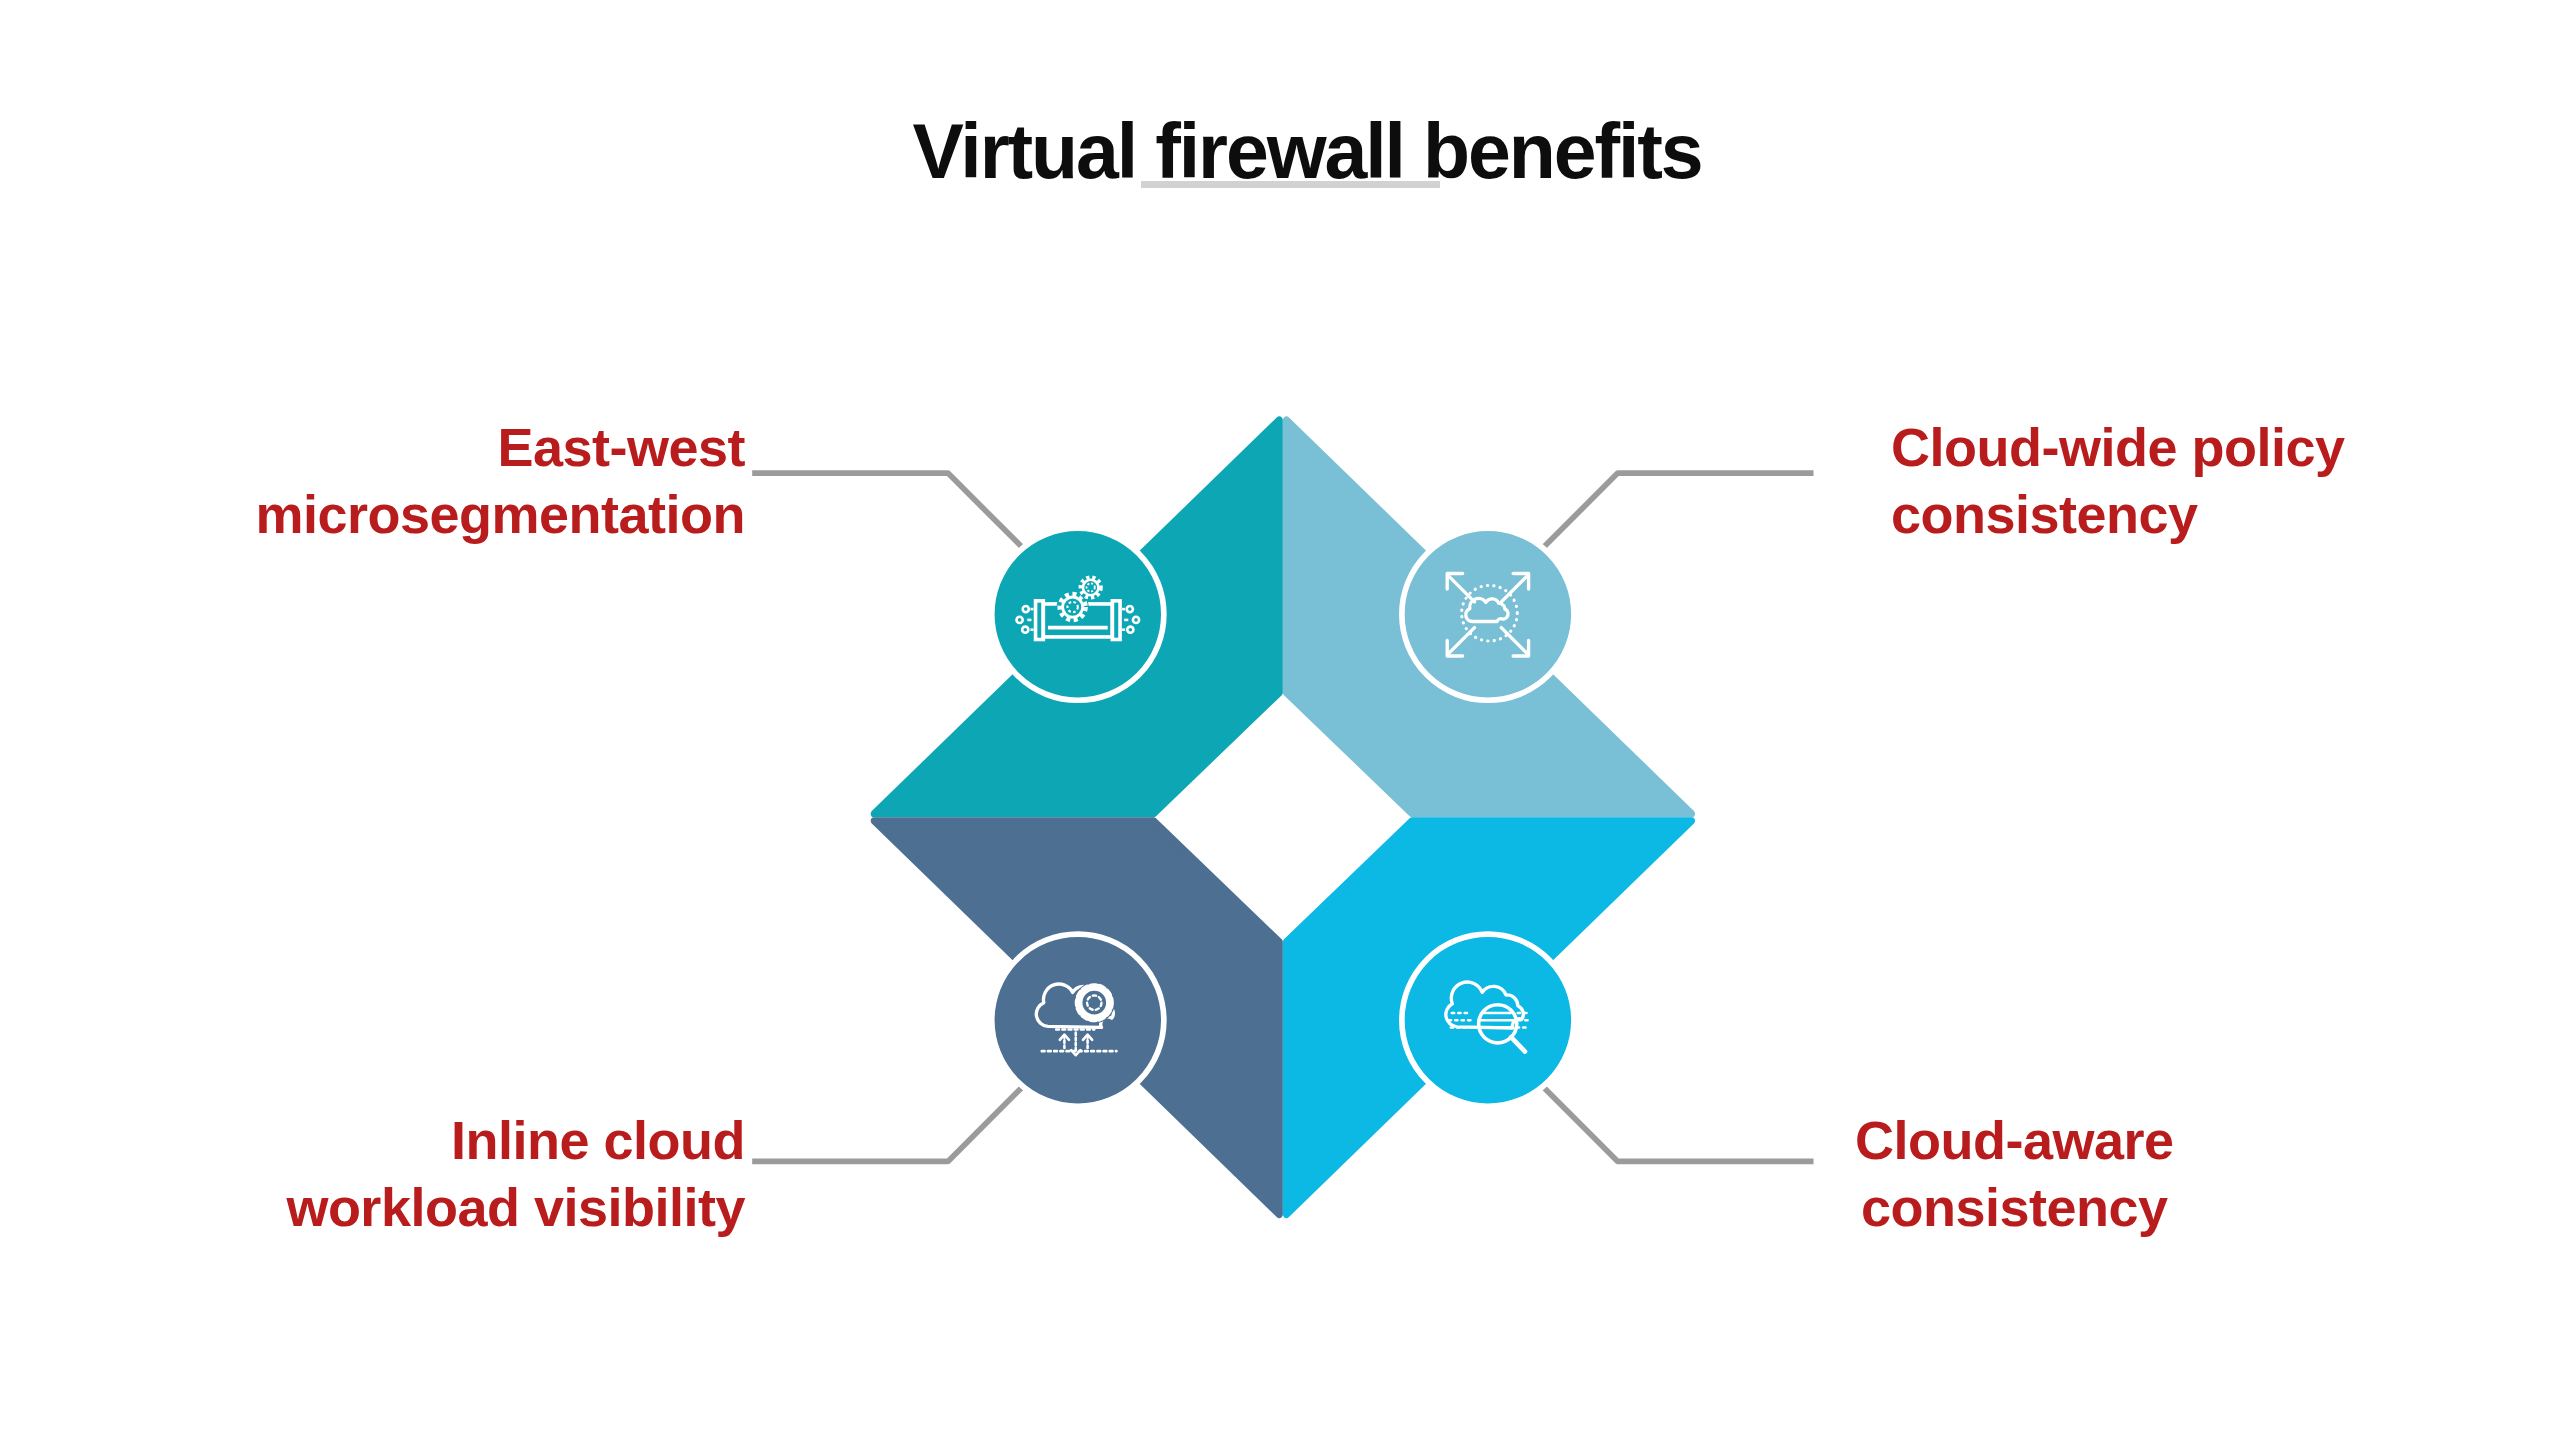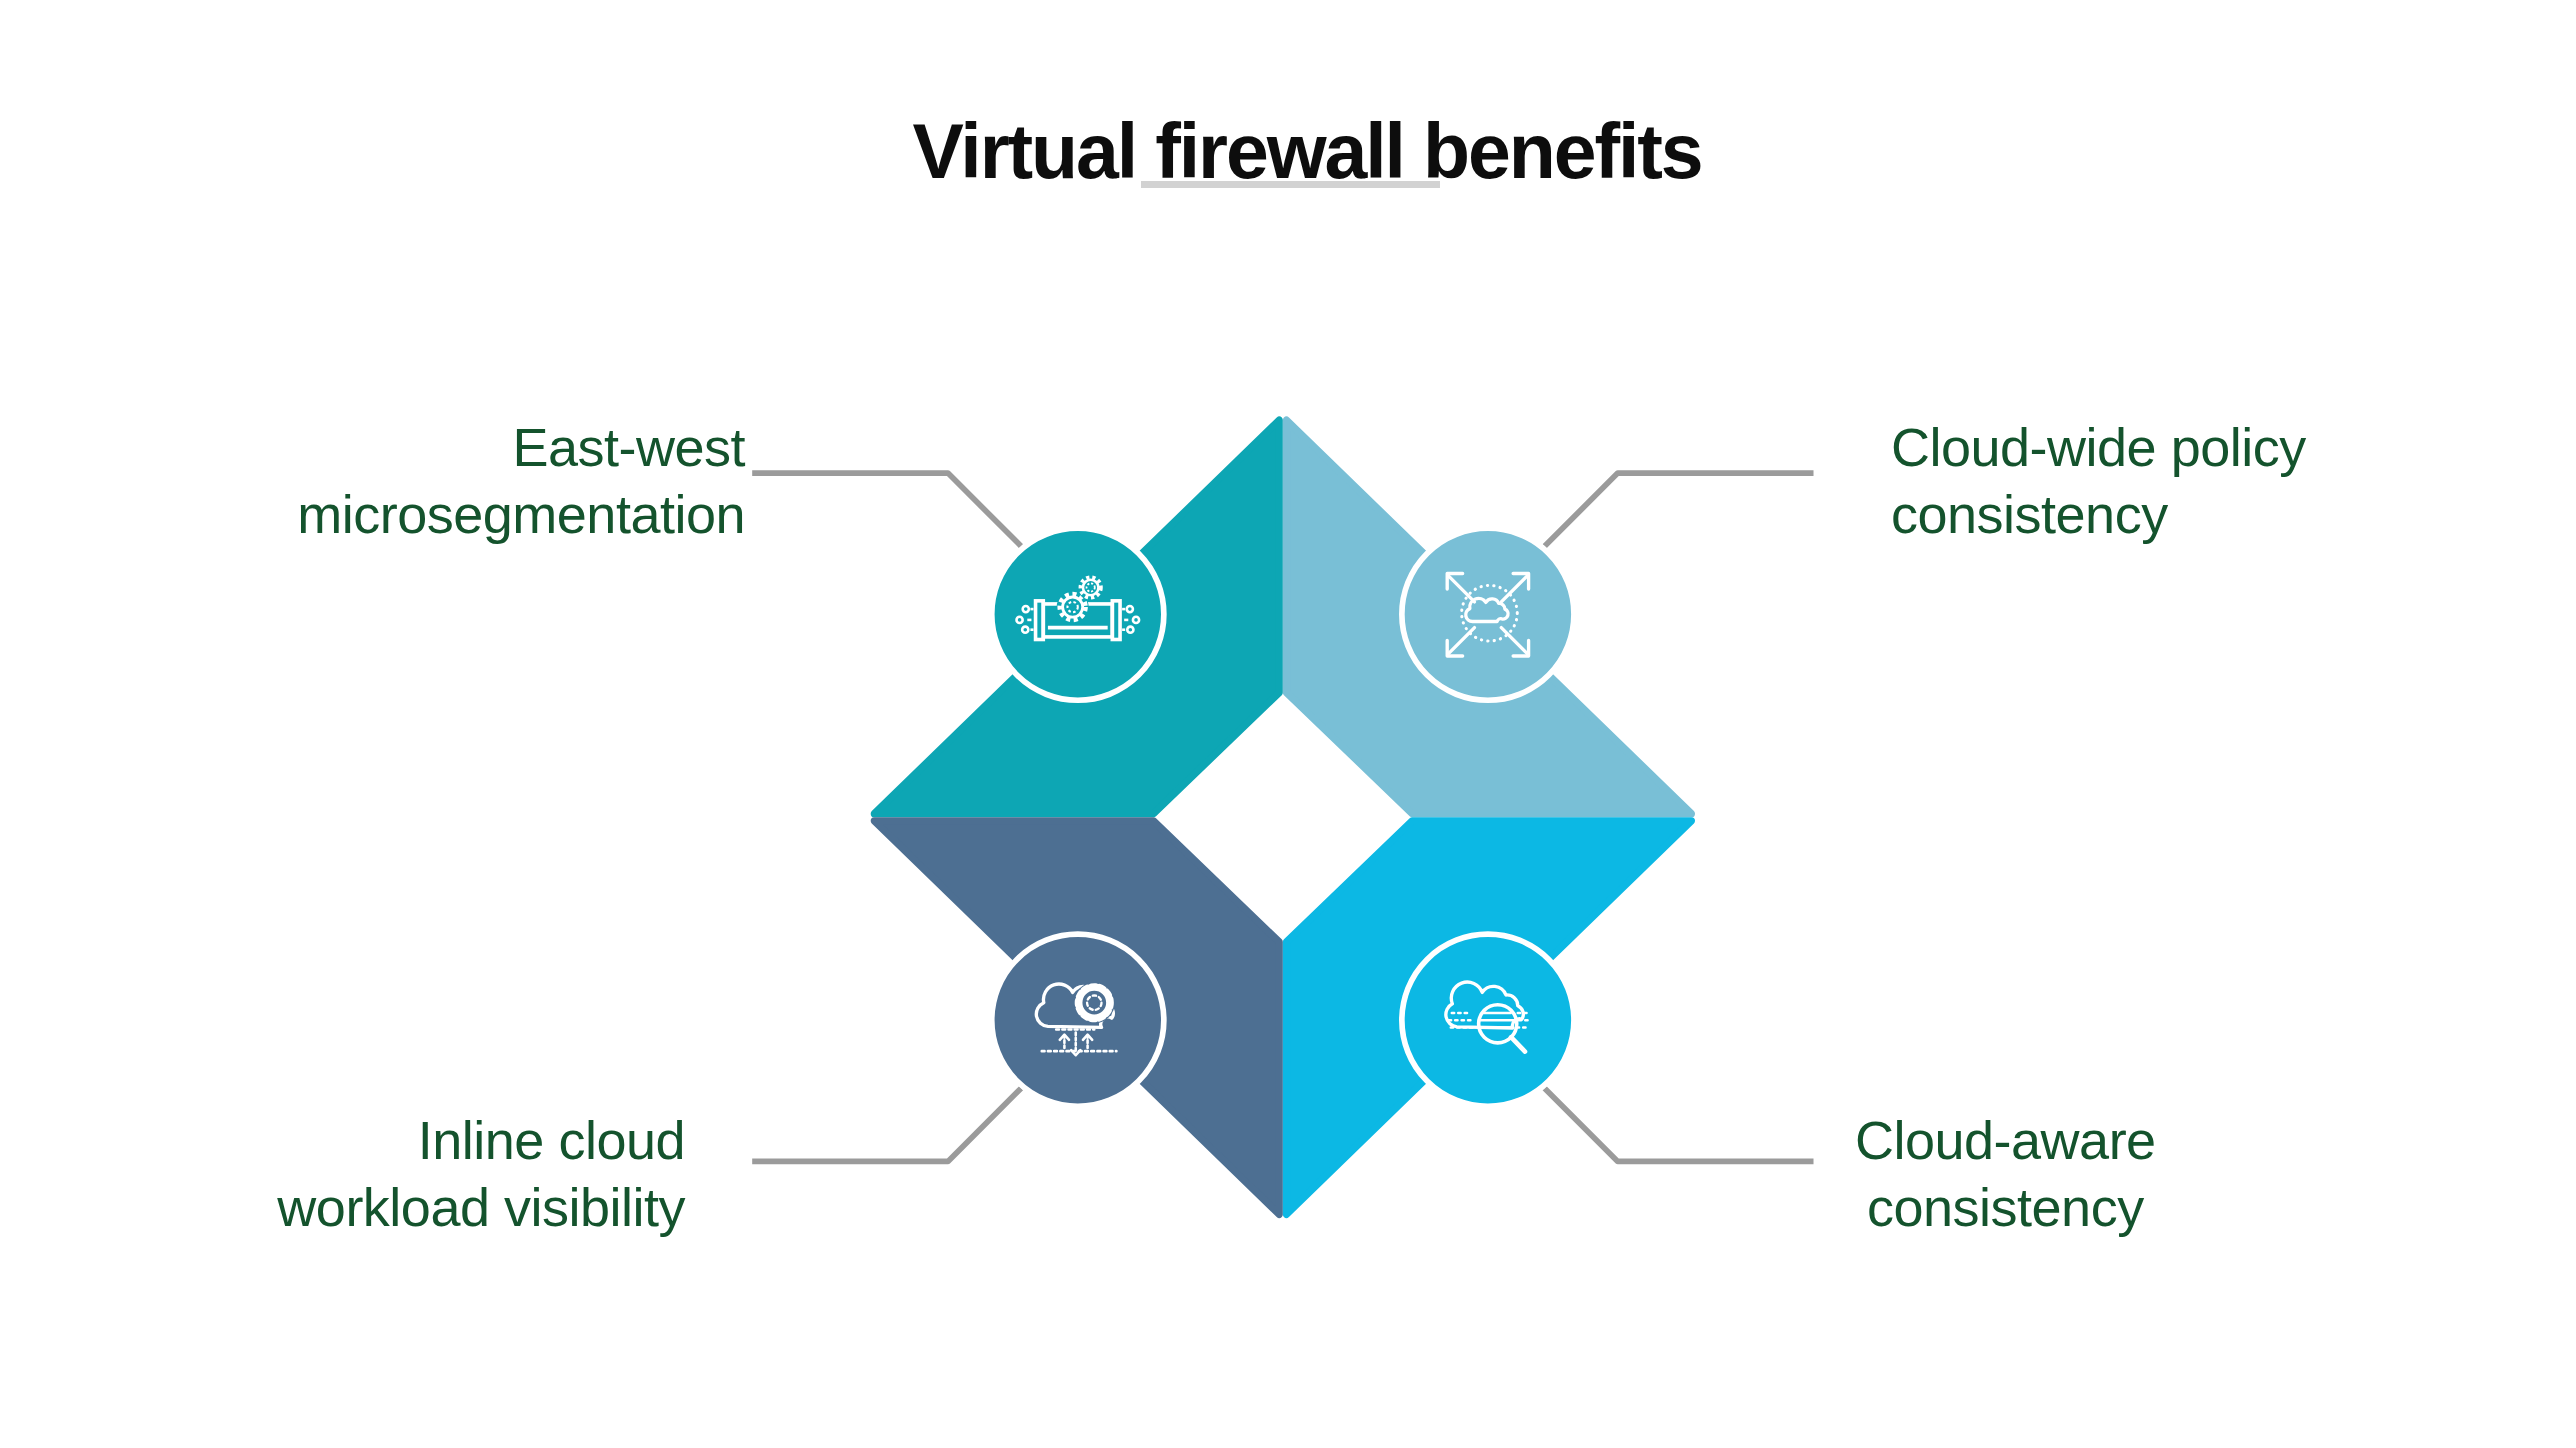--- a/index.html
+++ b/index.html
@@ -16,26 +16,26 @@
     text-align: center;
     font-size: 77px; font-weight: 800; letter-spacing: -2.1px;
     line-height: 1; color: #0d0d0d; white-space: nowrap;
   }
   .title-divider {
     position: absolute; left: 1141px; top: 181px;
     width: 299px; height: 6.7px; background: #d2d2d2;
   }
   .label {
     position: absolute;
-    font-size: 54px; font-weight: 400; letter-spacing: -0.5px;
-    line-height: 67px; color: #14532d; white-space: nowrap;
+    font-size: 54px; font-weight: 700; letter-spacing: -0.5px;
+    line-height: 67px; color: #b91c1c; white-space: nowrap;
   }
   .label-tl { top: 414px;  right: 1869px; text-align: right; }
   .label-tr { top: 414px;  left: 1855px;  text-align: left; margin-left: 36px;  }
-  .label-bl { top: 1107px; right: 1929px; text-align: right; }
+  .label-bl { top: 1107px; right: 1869px; text-align: right; }
   .label-br { top: 1107px; left: 1855px;  text-align: center;  }
   svg .stroke-icon { stroke: #ffffff; fill: none; }
 </style>
 </head>
 <body>
 
 <div class="canvas">
 
   <h1 class="page-title">Virtual firewall benefits</h1>
   <div class="title-divider" style="background: rgb(210, 210, 210);"></div>

